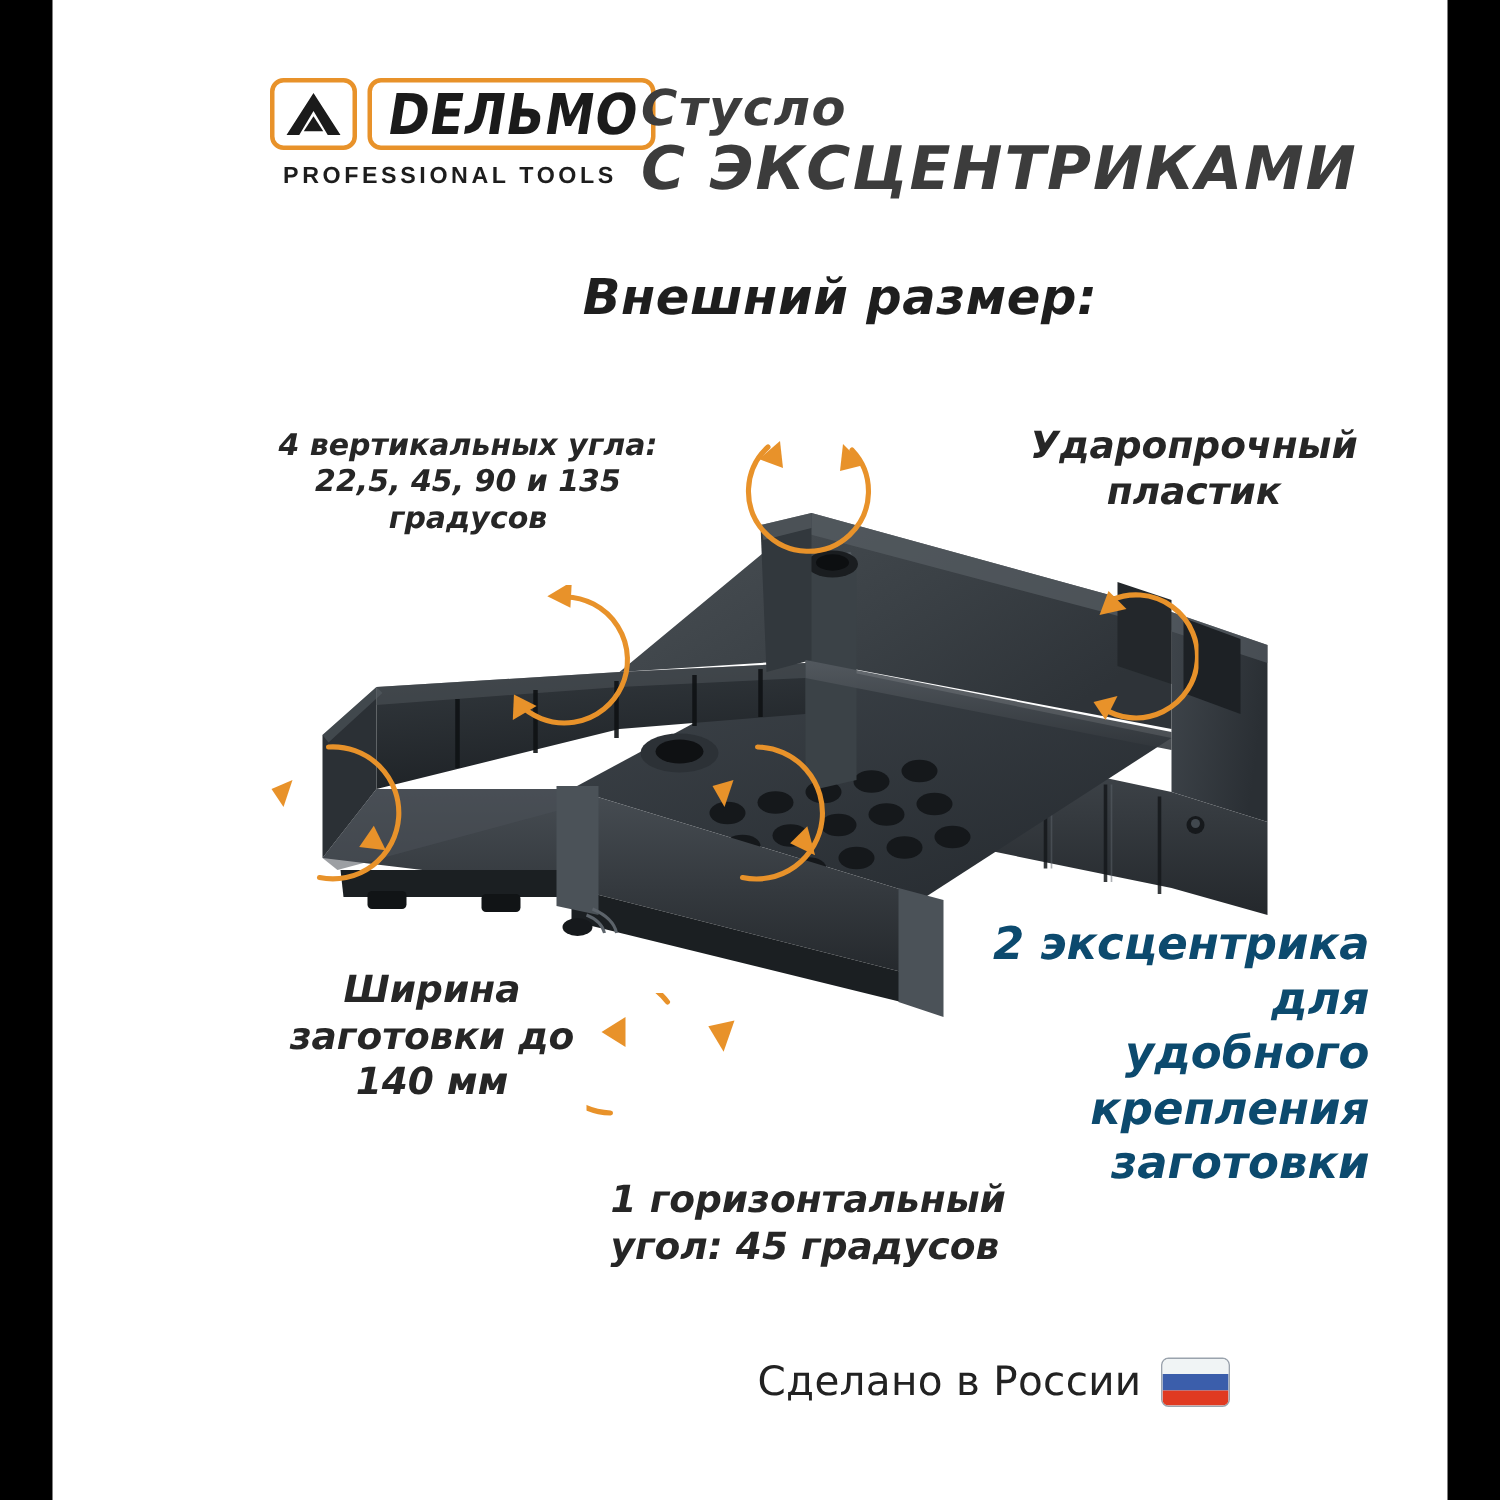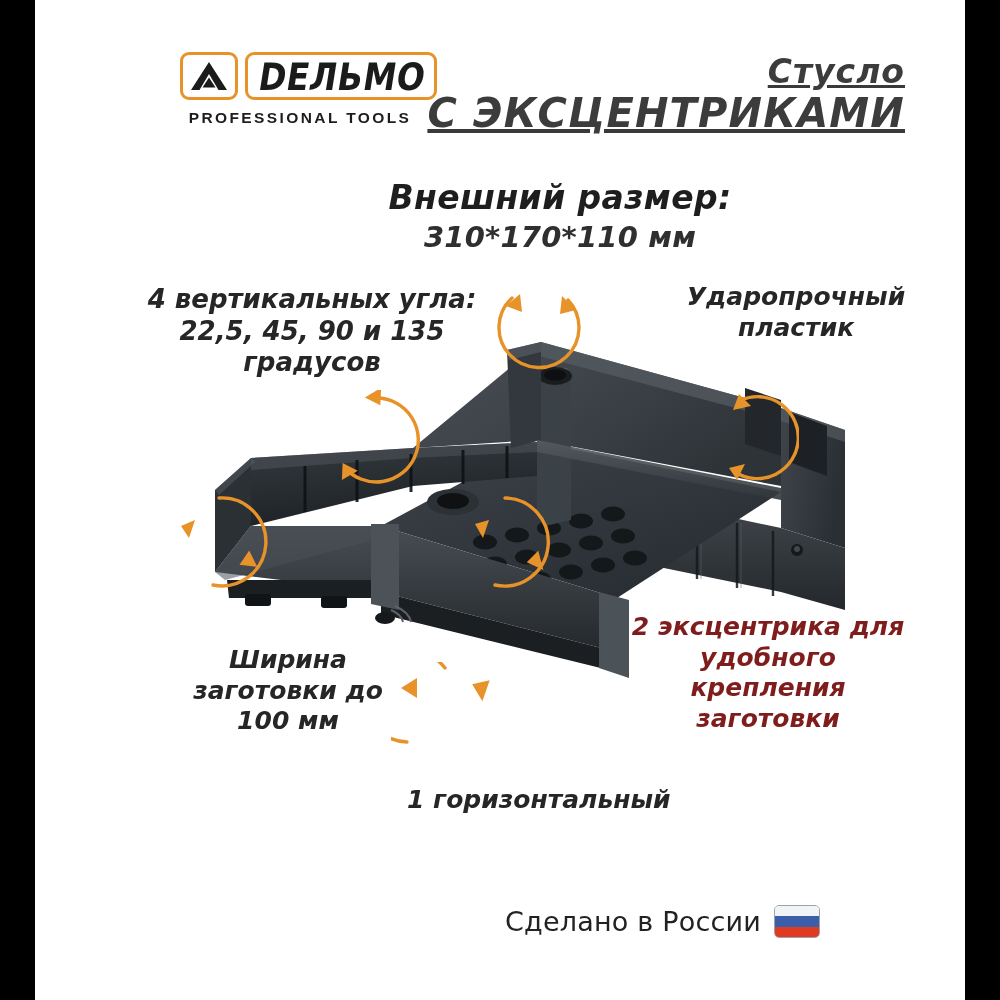--- a/index.html
+++ b/index.html
@@ -75,23 +75,22 @@
     letter-spacing: 2.4px;
     color: #1d1d1d;
     text-align: center;
     width: 240px;
   }
 
   
   #title-block {
     position: absolute;
     right: 60px; top: 55px;
-    text-align: right;
+    text-align: left;
     color: #3a3a3a;
-    text-decoration: underline;
   }
   .handwrite {
     font-family: "DejaVu Sans", "Liberation Sans", sans-serif;
     font-style: italic;
     font-weight: 700;
   }
   #title-line1 {
     font-size: 33px;
     letter-spacing: 1px;
     line-height: 1.05;
@@ -120,21 +119,21 @@
     width: 360px;
     text-align: center;
   }
   #anno-size .l1 { font-size: 33px; color: #1e1e1e; letter-spacing: 0.4px; }
   #anno-size .l2 { font-size: 29px; color: #2f2f2f; margin-top: 2px; letter-spacing: 0.2px; }
 
   #anno-vert {
     left: 112px; top: 284px;
     width: 330px;
     text-align: center;
-    font-size: 26px;
+    font-size: 20px;
     color: #262626;
   }
 
   #anno-plastic {
     left: 636px; top: 282px;
     width: 250px;
     text-align: center;
     font-size: 25px;
     color: #262626;
   }
@@ -143,23 +142,23 @@
     left: 128px; top: 645px;
     width: 250px;
     text-align: center;
     font-size: 25px;
     color: #262626;
   }
 
   #anno-ecc {
     left: 588px; top: 612px;
     width: 290px;
-    text-align: center;
-    font-size: 25px;
-    color: #7f1d1d;
+    text-align: right;
+    font-size: 30px;
+    color: #0c4a6e;
   }
 
   #anno-horiz {
     left: 372px; top: 785px;
     width: 320px;
     text-align: left;
     font-size: 25px;
     color: #262626;
   }
 
@@ -397,48 +396,48 @@
     <div class="marker" style="left:356px; top:662px;">
       <svg width="108" height="108" viewBox="0 0 108 108">
         <path d="M54 6 A46 46 0 1 0 16 80" fill="none" stroke="#E8922A" stroke-width="3.4" stroke-linecap="round"></path>
         <polygon points="10,26 26,16 26,36" fill="#E8922A"></polygon>
         <polygon points="80,24 96,16 94,38" fill="#E8922A" transform="rotate(14 88 28)"></polygon>
       </svg>
     </div>
 
     <div id="anno-size" class="anno">
       <div class="l1 handwrite">Внешний размер:</div>
-      <div class="l2 handwrite">310*170*110 мм</div>
     </div>
 
     <div id="anno-vert" class="anno">
       <div>4 вертикальных угла:</div>
       <div>22,5, 45, 90 и 135</div>
       <div>градусов</div>
     </div>
 
     <div id="anno-plastic" class="anno">
       <div>Ударопрочный</div>
       <div>пластик</div>
     </div>
 
     <div id="anno-width" class="anno">
       <div>Ширина</div>
       <div>заготовки до</div>
-      <div>100 мм</div>
+      <div>140 мм</div>
     </div>
 
     <div id="anno-ecc" class="anno">
       <div>2 эксцентрика для</div>
       <div>удобного крепления</div>
       <div>заготовки</div>
     </div>
 
     <div id="anno-horiz" class="anno">
       <div>1 горизонтальный</div>
+      <div>угол: 45 градусов</div>
     </div>
 
     <div id="made-in">
       <span id="made-in-text">Сделано в России</span>
       <span id="ru-flag">
         <i style="background:#f0f4f5"></i>
         <i style="background:#3b5eab"></i>
         <i style="background:#e03a21"></i>
       </span>
     </div>

